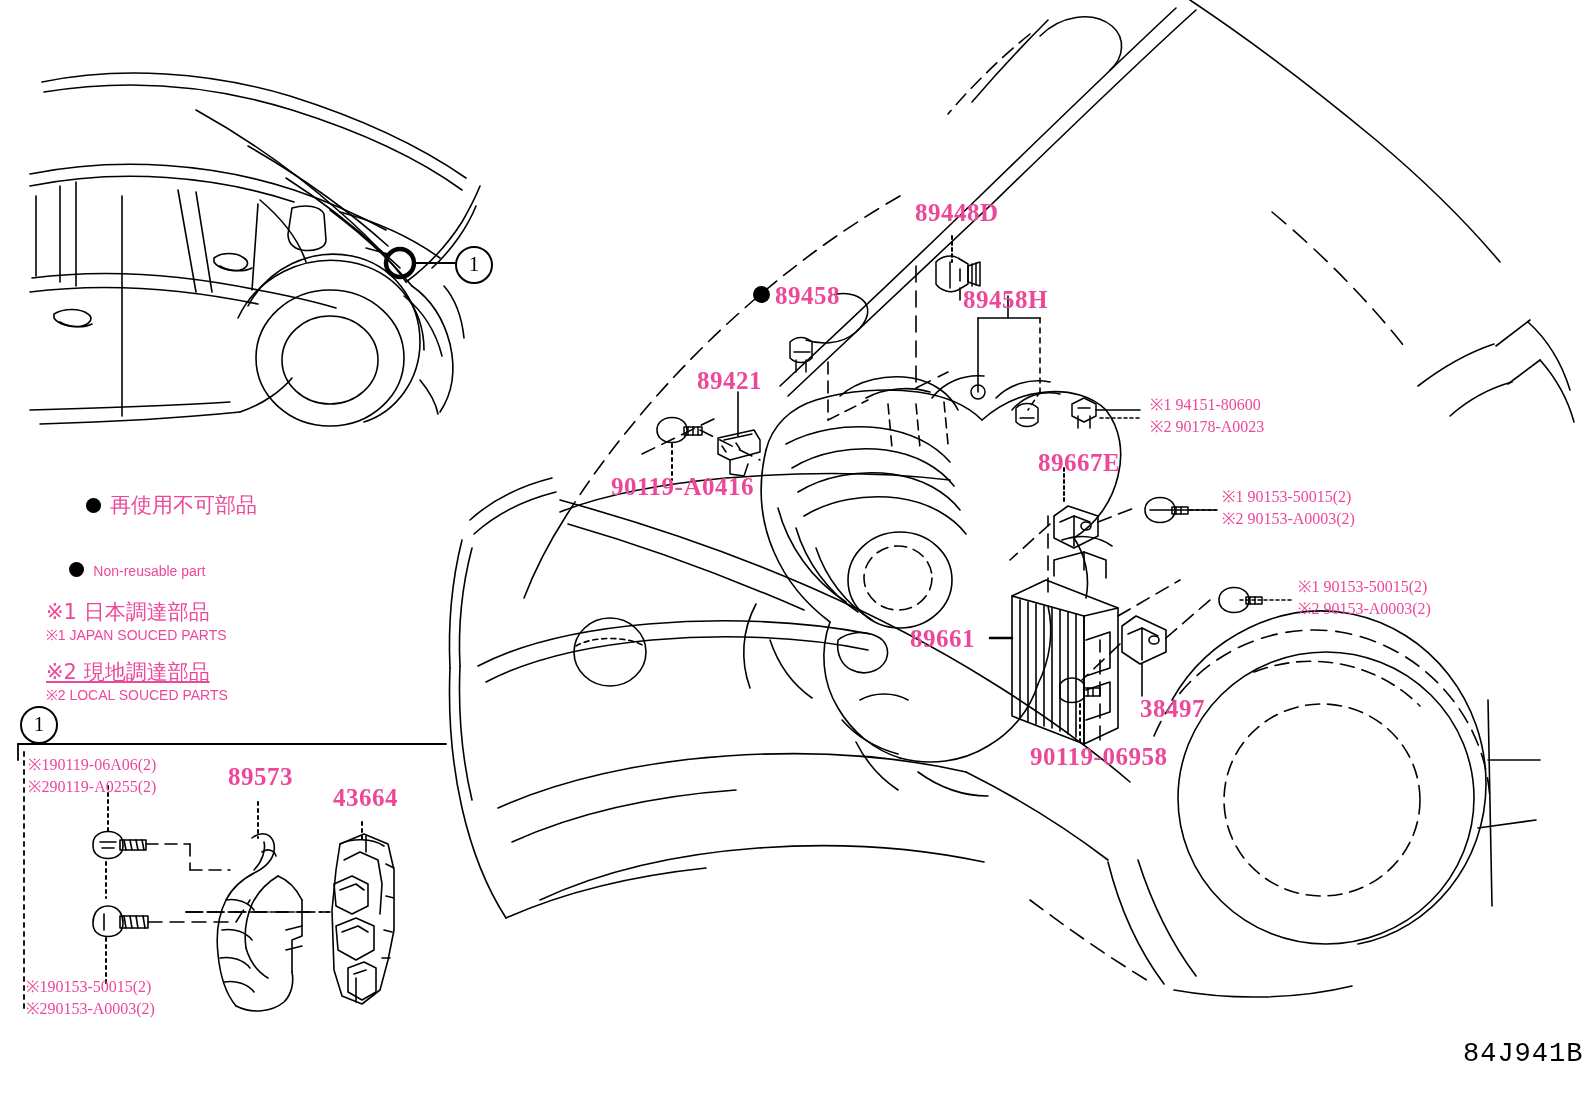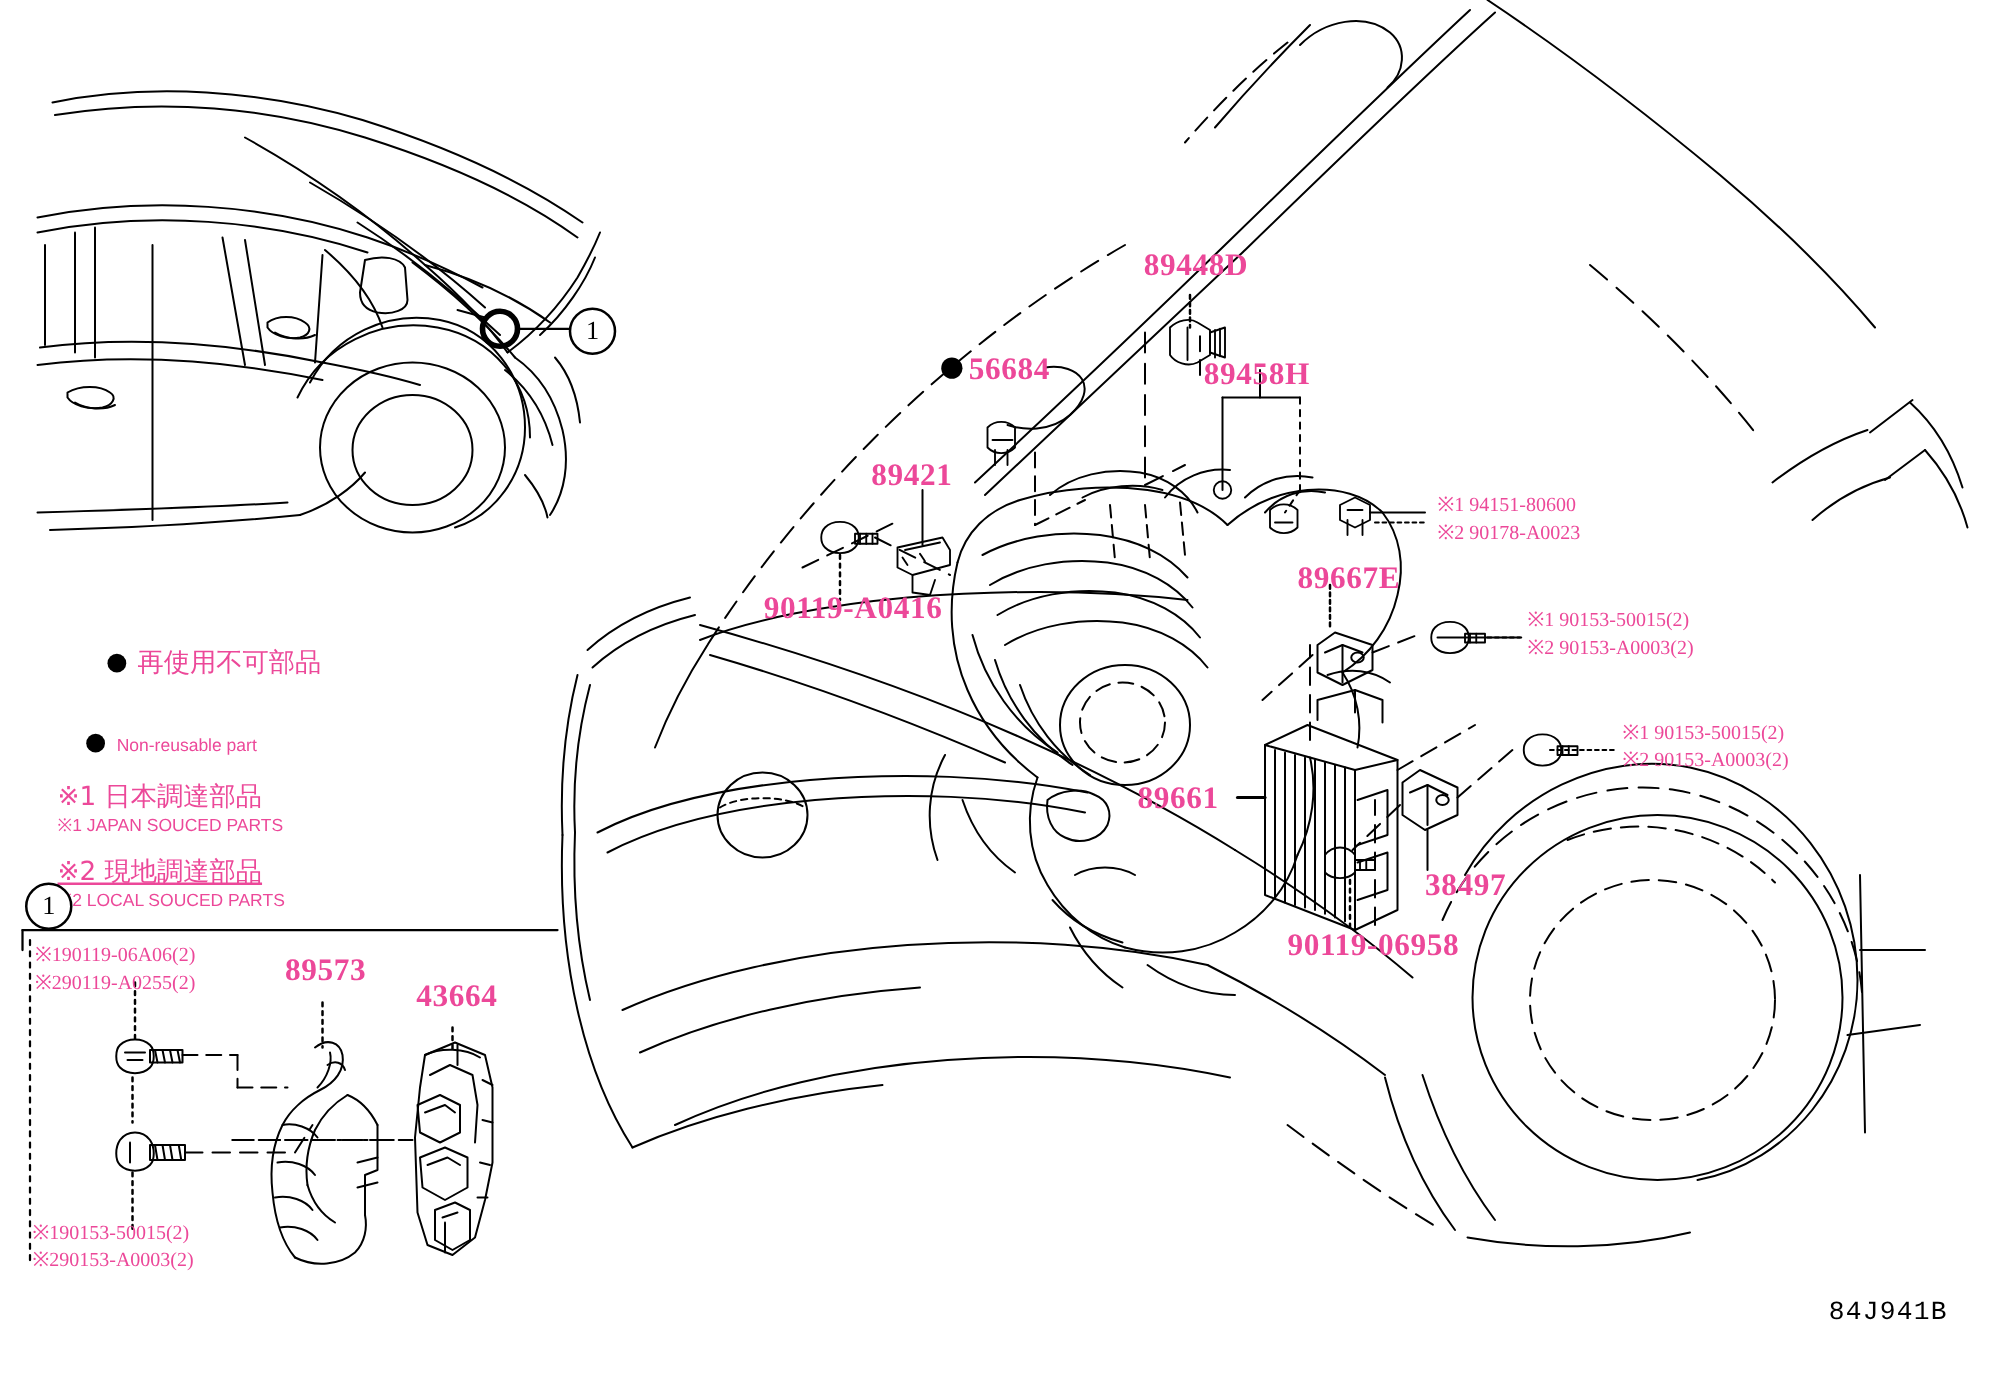--- a/index.html
+++ b/index.html
@@ -53,21 +53,21 @@
     display: inline-block;
     width: 15px; height: 15px;
     border-radius: 50%;
     background: #000;
     vertical-align: -1px;
     margin-right: 9px;
   }
   .code {
     position: absolute;
     font-family: "Liberation Mono", monospace;
-    font-size: 21px;
+    font-size: 27px;
     letter-spacing: 1px;
   }
   .callout-num {
     position: absolute;
     width: 34px; height: 34px;
     border: 2px solid #000;
     border-radius: 50%;
     font-size: 21px;
     text-align: center;
     line-height: 32px;
@@ -486,21 +486,21 @@
         <path d="M108 786 L108 834" stroke-dasharray="3 4" stroke-width="2"></path>
         <path d="M258 802 L258 838" stroke-dasharray="3 4" stroke-width="2"></path>
         <path d="M362 822 L362 842" stroke-dasharray="3 4" stroke-width="2"></path>
       </g>
 
     </g>
   </svg>
 
   <div class="callout-num" style="left:455px; top:246px;">1</div>
 
-  <div style="position:absolute; left:46px; top:493px;">
+  <div style="position:absolute; left:46px; top:468px;">
     <div class="lbl legend-jp" style="position:relative; left:0; top:0;">
       <span class="dot"></span><span>再使用不可部品</span>
     </div>
     <div class="lbl legend-line" style="position:relative; margin-top:3px;">
       <span class="dot"></span><span>Non-reusable part</span>
     </div>
     <div class="lbl legend-jp" style="position:relative; margin-top:4px; margin-left:0;">※1 日本調達部品</div>
     <div class="lbl legend-line" style="position:relative; margin-top:2px;">※1 JAPAN SOUCED PARTS</div>
     <div class="lbl legend-jp" style="position:relative; margin-top:17px;text-decoration:underline;">※2 現地調達部品</div>
     <div class="lbl legend-line" style="position:relative; margin-top:2px;">※2 LOCAL SOUCED PARTS</div>
@@ -512,21 +512,21 @@
   <div class="lbl smallno" style="left:28px; top:778px;">※290119-A0255(2)</div>
 
   <div class="lbl partno" style="left:228px; top:762px;">89573</div>
   <div class="lbl partno" style="left:333px; top:783px;">43664</div>
 
   <div class="lbl smallno" style="left:26px; top:978px;">※190153-50015(2)</div>
   <div class="lbl smallno" style="left:26px; top:1000px;">※290153-A0003(2)</div>
 
   <div class="lbl partno" style="left:915px; top:198px;">89448D</div>
 
-  <div class="lbl partno" style="left:775px; top:281px;">56684</div>
+  <div class="lbl partno" style="left:775px; top:281px;">89458</div>
   <div style="position:absolute; left:753px; top:286px; width:17px; height:17px; background:#000; border-radius:50%;"></div>
 
   <div class="lbl partno" style="left:963px; top:285px;">89458H</div>
 
   <div class="lbl partno" style="left:697px; top:366px;">89421</div>
 
   <div class="lbl partno" style="left:611px; top:472px;font-family:Liberation Serif, serif;">90119-A0416</div>
 
   <div class="lbl smallno" style="left:1150px; top:396px;">※1 94151-80600</div>
   <div class="lbl smallno" style="left:1150px; top:418px;">※2 90178-A0023</div>

